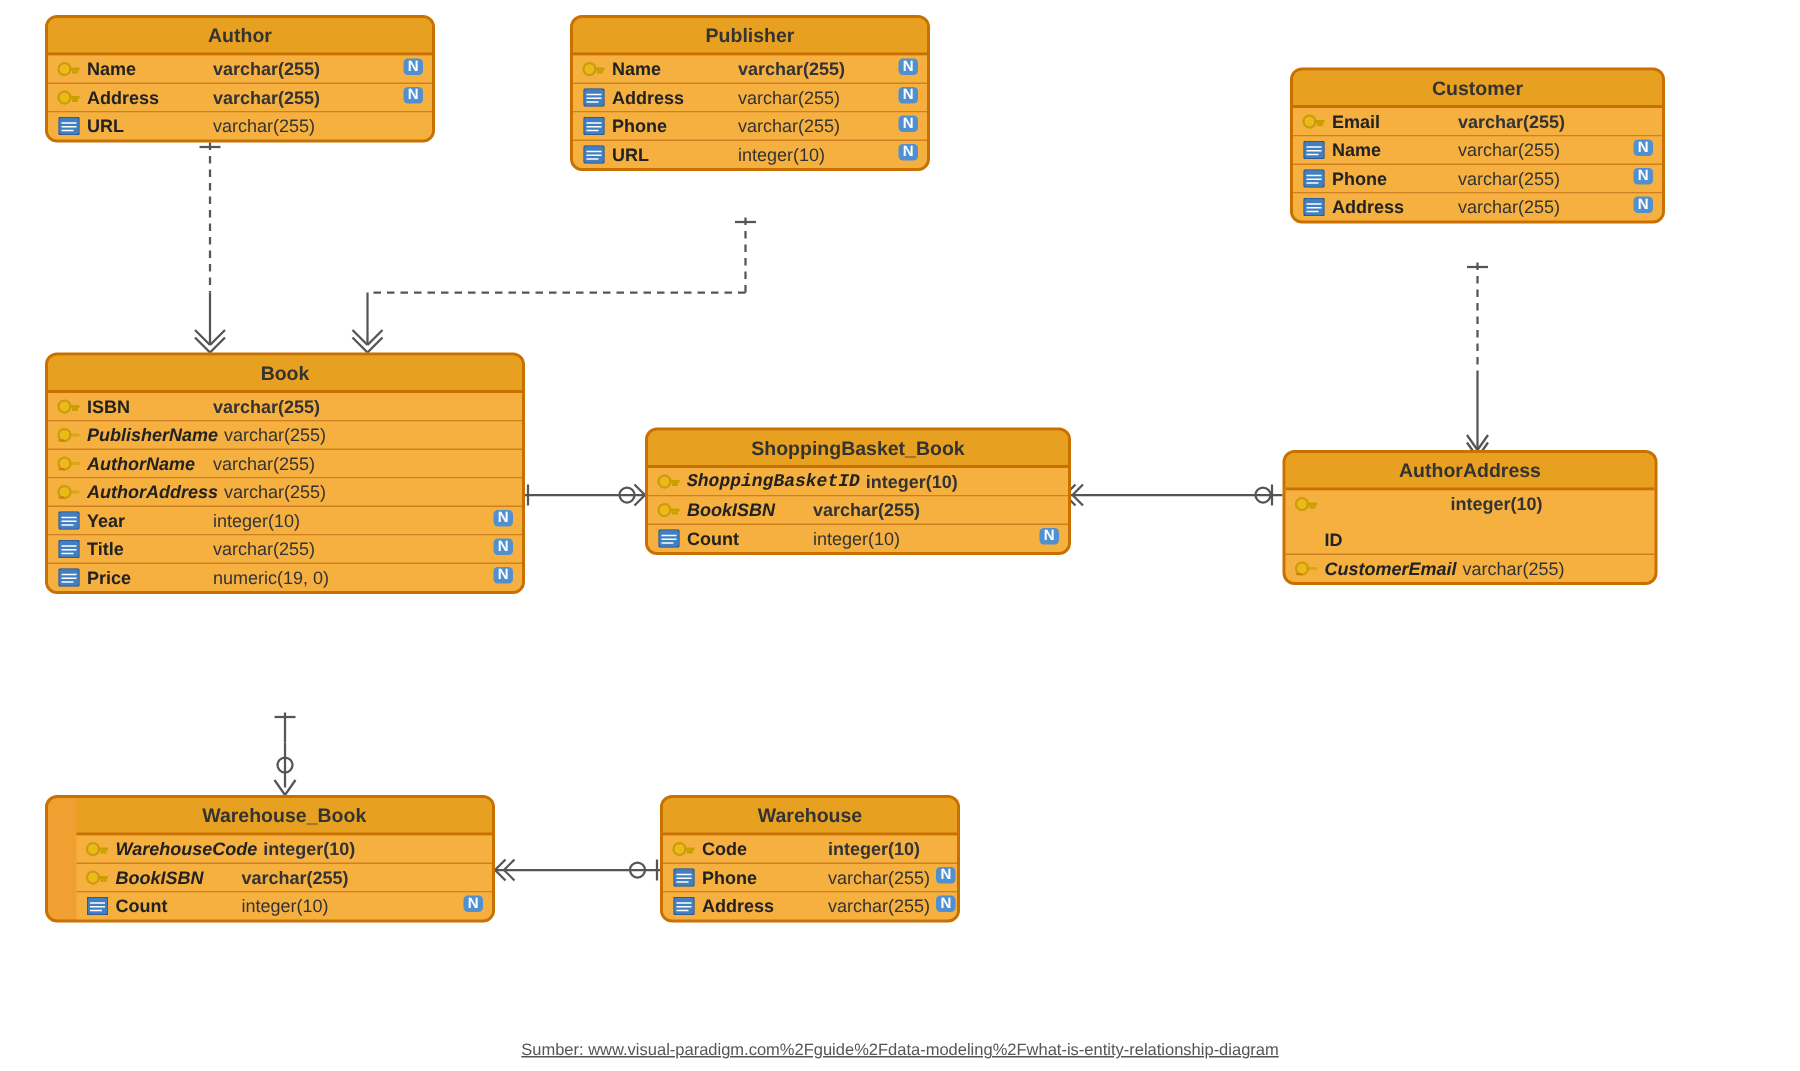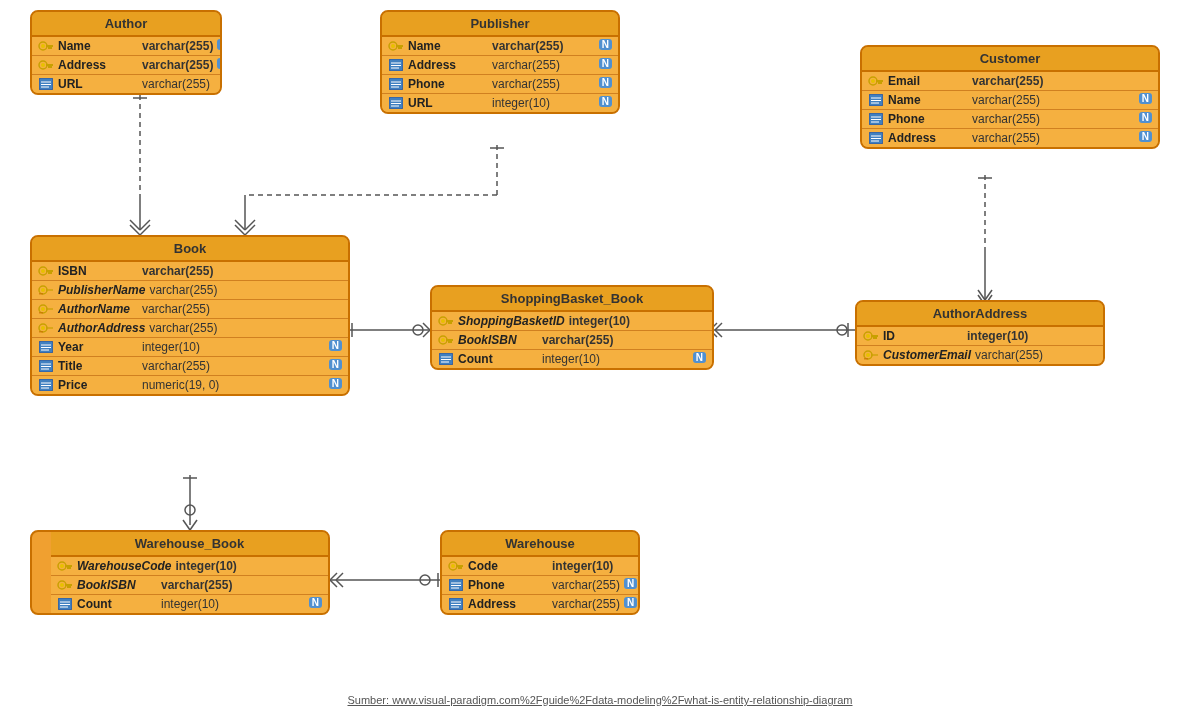--- a/index.html
+++ b/index.html
@@ -153,21 +153,21 @@
 
     <line x1="337" y1="573" x2="330" y2="580" stroke="#555" stroke-width="1.5"></line>
     <line x1="337" y1="587" x2="330" y2="580" stroke="#555" stroke-width="1.5"></line>
     <line x1="343" y1="573" x2="336" y2="580" stroke="#555" stroke-width="1.5"></line>
     <line x1="343" y1="587" x2="336" y2="580" stroke="#555" stroke-width="1.5"></line>
 
     <line x1="438" y1="573" x2="438" y2="587" stroke="#555" stroke-width="1.5"></line>
     <circle cx="425" cy="580" r="5" fill="none" stroke="#555" stroke-width="1.5"></circle>
   </svg>
 
-<div class="entity-table" style="left: 30px; top: 10px; width: 192px;">
+<div class="entity-table" style="left: 30px; top: 10px; width: 260px;">
       <div class="entity-header">Author</div>
       <div class="entity-row">
         <span class="row-icon">
           <svg width="16" height="14" viewBox="0 0 16 14">
     <circle cx="5" cy="7" r="4" fill="none" stroke="#c8a000" stroke-width="1.5"></circle>
     <circle cx="5" cy="7" r="2" fill="#e8c000"></circle>
     <rect x="8" y="6" width="7" height="2" fill="#c8a000"></rect>
     <rect x="12" y="8" width="2" height="2" fill="#c8a000"></rect>
     <rect x="10" y="8" width="2" height="2" fill="#c8a000"></rect>
   </svg>
@@ -252,21 +252,21 @@
     <line x1="2" y1="4" x2="12" y2="4" stroke="white" stroke-width="1"></line>
     <line x1="2" y1="6.5" x2="12" y2="6.5" stroke="white" stroke-width="1"></line>
     <line x1="2" y1="9" x2="10" y2="9" stroke="white" stroke-width="1"></line>
   </svg>
         </span>
         <span class="row-name">URL</span>
         <span class="row-type">integer(10)</span>
         <span class="null-badge">N</span>
       </div>
     </div>
-    <div class="entity-table" style="left: 860px; top: 45px; width: 300px;">
+    <div class="entity-table" style="left: 860px; top: 45px; width: 250px;">
       <div class="entity-header">Customer</div>
       <div class="entity-row">
         <span class="row-icon">
           <svg width="16" height="14" viewBox="0 0 16 14">
     <circle cx="5" cy="7" r="4" fill="none" stroke="#c8a000" stroke-width="1.5"></circle>
     <circle cx="5" cy="7" r="2" fill="#e8c000"></circle>
     <rect x="8" y="6" width="7" height="2" fill="#c8a000"></rect>
     <rect x="12" y="8" width="2" height="2" fill="#c8a000"></rect>
     <rect x="10" y="8" width="2" height="2" fill="#c8a000"></rect>
   </svg>
@@ -410,21 +410,21 @@
       <div class="entity-row">
         <span class="row-icon">
           <svg width="16" height="14" viewBox="0 0 16 14">
     <circle cx="5" cy="7" r="4" fill="none" stroke="#c8a000" stroke-width="1.5"></circle>
     <circle cx="5" cy="7" r="2" fill="#e8c000"></circle>
     <rect x="8" y="6" width="7" height="2" fill="#c8a000"></rect>
     <rect x="12" y="8" width="2" height="2" fill="#c8a000"></rect>
     <rect x="10" y="8" width="2" height="2" fill="#c8a000"></rect>
   </svg>
         </span>
-        <span class="row-name italic" style="font-weight: bold;">ShoppingBasketID</span>
+        <span class="row-name italic" style="font-weight: bold; font-family: Liberation Mono, monospace;">ShoppingBasketID</span>
         <span class="row-type" style="font-weight: bold;">integer(10)</span>
       </div>
       <div class="entity-row">
         <span class="row-icon">
           <svg width="16" height="14" viewBox="0 0 16 14">
     <circle cx="5" cy="7" r="4" fill="none" stroke="#c8a000" stroke-width="1.5"></circle>
     <circle cx="5" cy="7" r="2" fill="#e8c000"></circle>
     <rect x="8" y="6" width="7" height="2" fill="#c8a000"></rect>
     <rect x="12" y="8" width="2" height="2" fill="#c8a000"></rect>
     <rect x="10" y="8" width="2" height="2" fill="#c8a000"></rect>
@@ -452,21 +452,21 @@
       <div class="entity-row">
         <span class="row-icon">
           <svg width="16" height="14" viewBox="0 0 16 14">
     <circle cx="5" cy="7" r="4" fill="none" stroke="#c8a000" stroke-width="1.5"></circle>
     <circle cx="5" cy="7" r="2" fill="#e8c000"></circle>
     <rect x="8" y="6" width="7" height="2" fill="#c8a000"></rect>
     <rect x="12" y="8" width="2" height="2" fill="#c8a000"></rect>
     <rect x="10" y="8" width="2" height="2" fill="#c8a000"></rect>
   </svg>
         </span>
-        <span class="row-name" style="font-weight: bold;">ID</span>
+        <span class="row-name" style="font-weight: bold; margin-top: 24px;">ID</span>
         <span class="row-type" style="font-weight: bold;">integer(10)</span>
       </div>
       <div class="entity-row">
         <span class="row-icon">
           <svg width="16" height="14" viewBox="0 0 16 14">
     <circle cx="5" cy="7" r="4" fill="none" stroke="#c8a000" stroke-width="1.5"></circle>
     <circle cx="5" cy="7" r="2" fill="#e8c000"></circle>
     <rect x="8" y="6" width="7" height="2" fill="#c8a000" opacity="0.6"></rect>
     <rect x="1" y="10" width="4" height="1.5" fill="#c87000" opacity="0.7"></rect>
   </svg>

